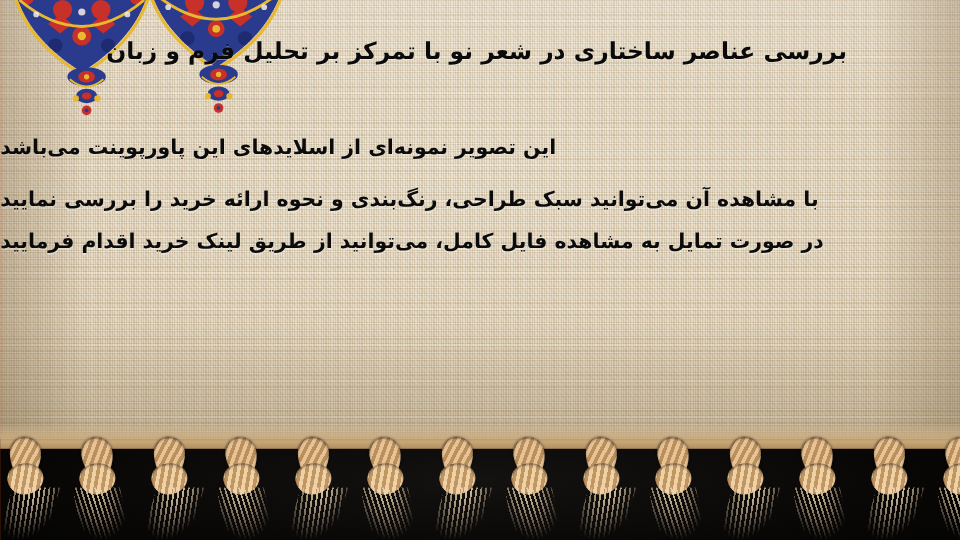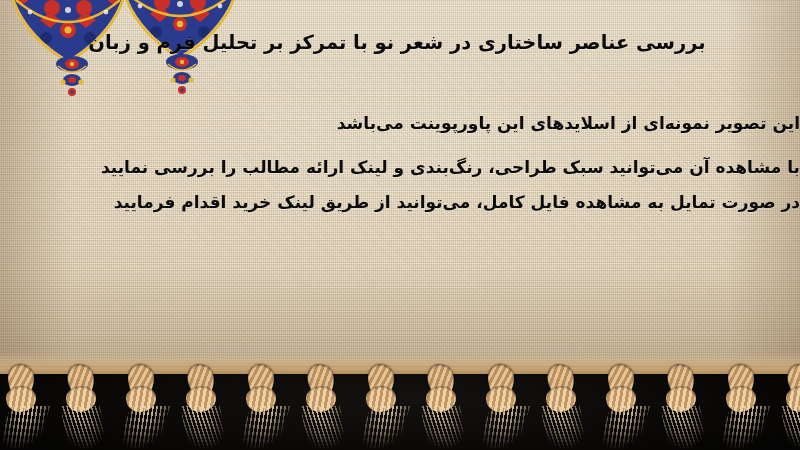--- a/index.html
+++ b/index.html
@@ -87,21 +87,21 @@
   
   .text-layer{position:absolute;left:0;top:0;width:800px;height:372px;}
   .slide-title{
     position:absolute;right:18px;top:30px;width:770px;
     text-align:center;
     font-size:19.5px;font-weight:700;color:#0a0a0a;
     letter-spacing:0px;line-height:1.35;
     text-shadow:0 1px 0 rgba(255,255,255,.35);
   }
   .body-block{
-    position:absolute;left:0;top:112px;width:800px;text-align:right;
+    position:absolute;left:0;top:112px;width:800px;text-align:left;
   }
   .body-line{
     font-size:17px;font-weight:700;color:#0b0b0b;line-height:1.3;
     margin:0 0 13px 0;
     text-shadow:0 1px 0 rgba(255,255,255,.3);
   }
   .body-line.l1{margin-bottom:22px;}
 </style>
 </head>
 <body>
@@ -233,21 +233,21 @@
         <circle cx="31" cy="28" r="2.6" fill="#e8b830"></circle>
       <circle cx="22" cy="38" r="4" fill="#c8302a"></circle>
       <circle cx="22" cy="38" r="1.6" fill="#2a3a8c"></circle>
     </g>
   </svg>
 
   <div class="text-layer">
     <div class="slide-title">بررسی عناصر ساختاری در شعر نو با تمرکز بر تحلیل فرم و زبان</div>
     <div class="body-block">
       <p class="body-line l1">این تصویر نمونه‌ای از اسلایدهای این پاورپوینت می‌باشد</p>
-      <p class="body-line">با مشاهده آن می‌توانید سبک طراحی، رنگ‌بندی و لینک ارائه مطالب را بررسی نمایید</p>
+      <p class="body-line">با مشاهده آن می‌توانید سبک طراحی، رنگ‌بندی و نحوه ارائه خرید را بررسی نمایید</p>
       <p class="body-line">در صورت تمایل به مشاهده فایل کامل، می‌توانید از طریق لینک خرید اقدام فرمایید</p>
     </div>
   </div>
 
   <div class="black-band"></div>
   <div class="carpet-edge"></div>
   <div class="fringe-row" id="fringe">
       <div class="tassel" style="left: -6px;">
         <div class="knot"></div>
         <div class="knot2"></div>

